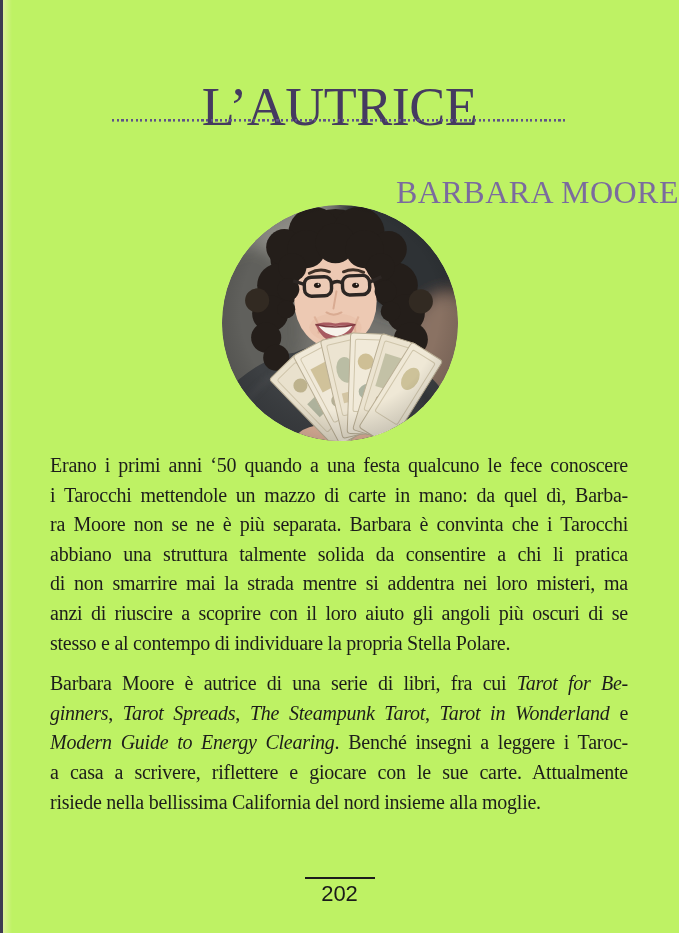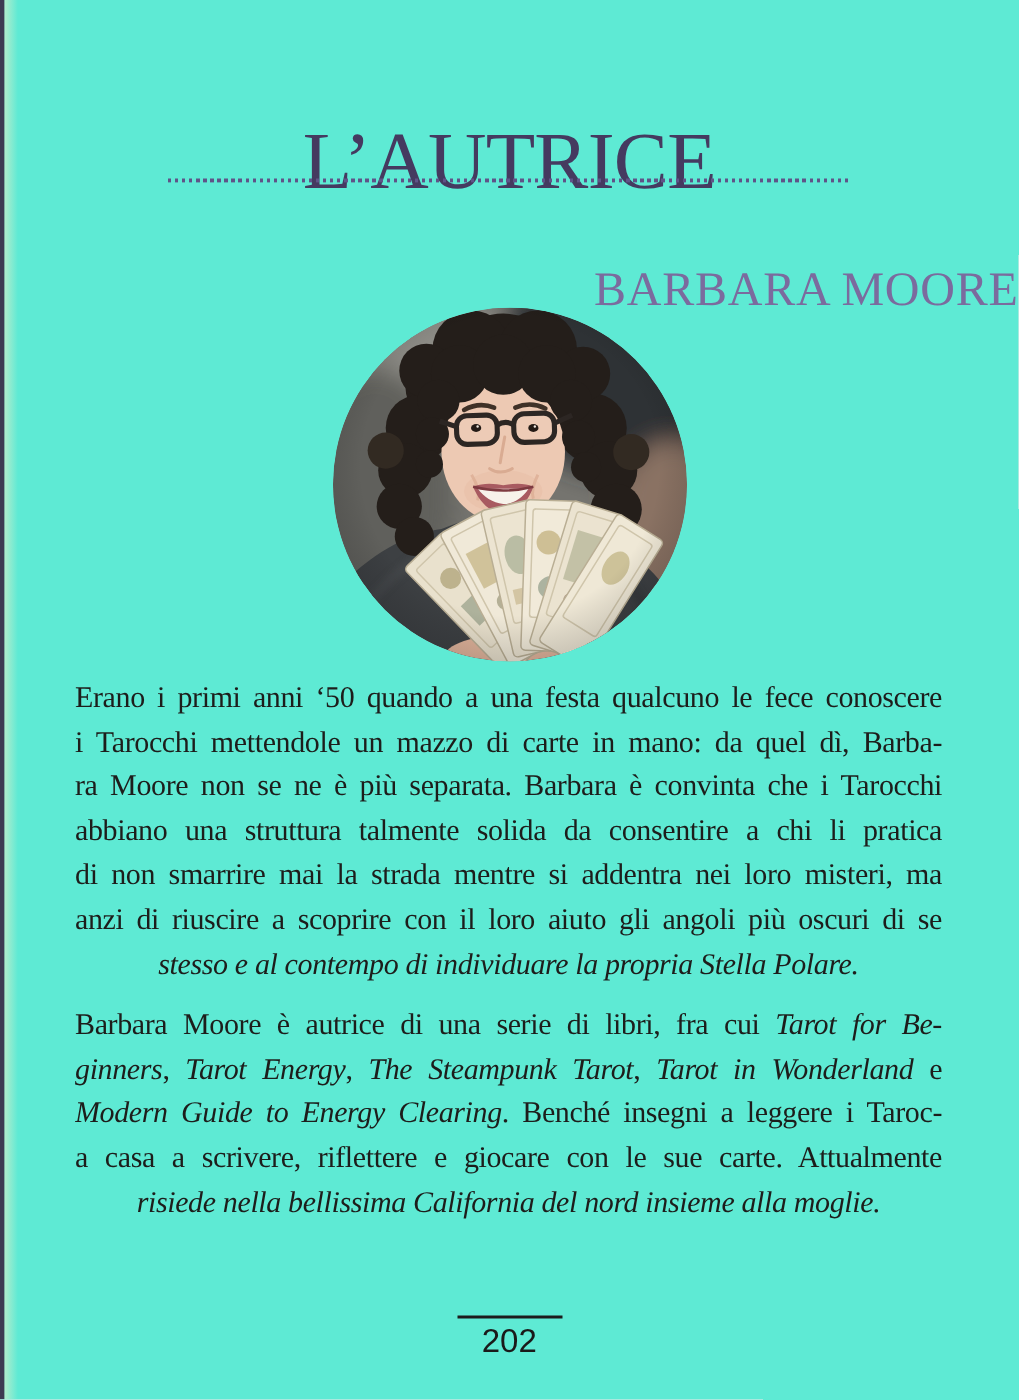--- a/index.html
+++ b/index.html
@@ -1,18 +1,18 @@
 <!DOCTYPE html>
 <html style="--title: #453a60; --subtitle: #7b6b9e; --dotted-rule: #5f5388; --body-text: #1d1d1b; --footer-rule: #1c1c1c; --page-edge: #3d3a52;"><head>
 <meta charset="utf-8">
 <style>
   html,body { margin:0; padding:0; background:#e8e8e8; }
   .page {
     position:relative; width:679px; height:933px; margin:0 auto;
-    background:#5eead4; overflow:hidden;
+    background:#bef264; overflow:hidden;
     font-family:"Liberation Serif", serif;
   }
   
   .edge-line { position:absolute; left:0; top:0; width:3px; height:100%; background:var(--page-edge,#3d3a52); }
   .edge-tint { position:absolute; left:3px; top:0; width:9px; height:100%;
     background:linear-gradient(90deg, rgba(246,238,198,0.55), rgba(255,255,255,0)); }
 
   .title {
     position:absolute; top:40px; left:0; right:0; text-align:center;
     font-size:54px; letter-spacing:-0.5px; color:var(--title,#453a60); font-weight:normal;
@@ -32,21 +32,21 @@
   }
   .photo svg { display:block; width:100%; height:100%; }
 
   .body-text {
     position:absolute; left:50px; top:451px; width:578px;
     font-size:20px; letter-spacing:-0.25px; color:var(--body-text,#1d1d1b);
   }
   .para { margin:0 0 11px 0; }
   .line { height:29.6px; line-height:29.6px; text-align:justify; overflow:hidden; white-space:normal; }
   .line::after { content:""; display:inline-block; width:100%; height:0; vertical-align:top; }
-  .line.last { text-align:center;font-style:italic; }
+  .line.last { text-align:left; }
   .line.last::after { content:none; }
   .line i { font-style:italic; }
 
   .footer-rule {
     position:absolute; top:877px; left:50%; margin-left:-35px; width:70px; height:2px;
     background:var(--footer-rule,#1c1c1c);
   }
   .page-number {
     position:absolute; top:881px; left:0; right:0; text-align:center;
     font-family:"Liberation Sans", sans-serif; font-size:22px; color:#1a1a1a;
@@ -228,21 +228,21 @@
         <div class="line"><span>Erano i primi anni ‘50 quando a una festa qualcuno le fece conoscere</span></div>
         <div class="line"><span>i Tarocchi mettendole un mazzo di carte in mano: da quel dì, Barba-</span></div>
         <div class="line"><span>ra Moore non se ne è più separata. Barbara è convinta che i Tarocchi</span></div>
         <div class="line"><span>abbiano una struttura talmente solida da consentire a chi li pratica</span></div>
         <div class="line"><span>di non smarrire mai la strada mentre si addentra nei loro misteri, ma</span></div>
         <div class="line"><span>anzi di riuscire a scoprire con il loro aiuto gli angoli più oscuri di se</span></div>
         <div class="line last"><span>stesso e al contempo di individuare la propria Stella Polare.</span></div>
       </div>
       <div class="para">
         <div class="line"><span>Barbara Moore è autrice di una serie di libri, fra cui </span><i>Tarot for Be-</i></div>
-        <div class="line"><i>ginners</i><span>, </span><i>Tarot Energy</i><span>, </span><i>The Steampunk Tarot</i><span>, </span><i>Tarot in Wonderland</i><span> e</span></div>
+        <div class="line"><i>ginners</i><span>, </span><i>Tarot Spreads</i><span>, </span><i>The Steampunk Tarot</i><span>, </span><i>Tarot in Wonderland</i><span> e</span></div>
         <div class="line"><i>Modern Guide to Energy Clearing</i><span>. Benché insegni a leggere i Taroc-</span></div>
         <div class="line"><span>a casa a scrivere, riflettere e giocare con le sue carte. Attualmente</span></div>
         <div class="line last"><span>risiede nella bellissima California del nord insieme alla moglie.</span></div>
       </div>
     </div>
 
   <div class="footer-rule"></div>
   <div class="page-number">202</div>
 </div>
 

